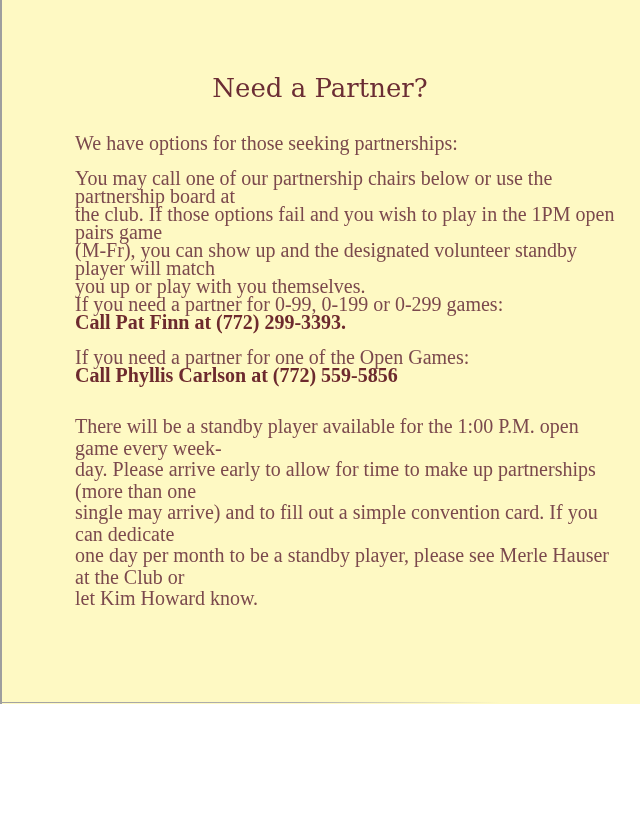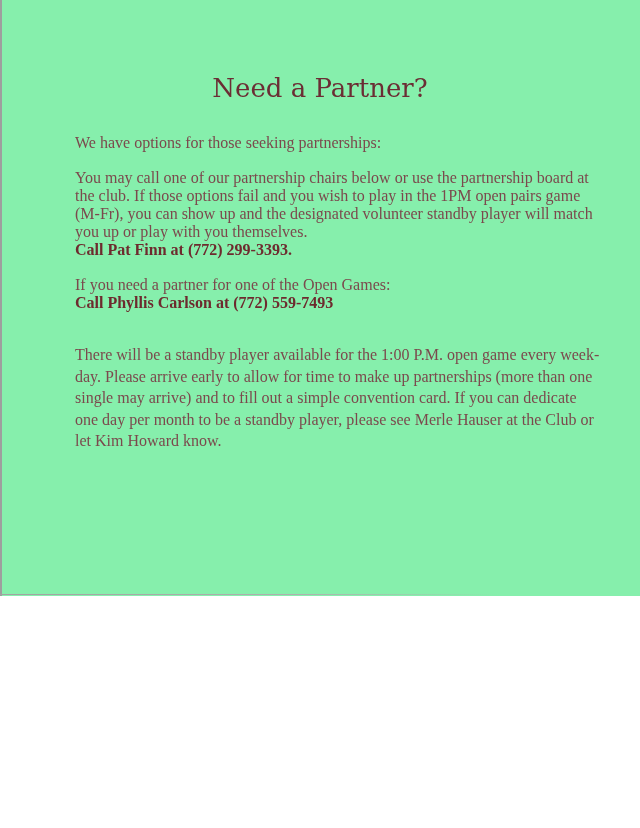--- a/index.html
+++ b/index.html
@@ -3,22 +3,22 @@
 <meta charset="utf-8">
 <style>
   html, body {
     margin: 0;
     padding: 0;
     background: #ffffff;
   }
   .page {
     position: relative;
     width: 640px;
-    height: 596px;
-    background: #86efac;
+    height: 704px;
+    background: #fef9c3;
     overflow: hidden;
     font-family: "Liberation Serif", serif;
   }
   .left-edge-line {
     position: absolute;
     left: 0;
     top: 0;
     width: 2px;
     height: 828px;
     background: #9e9e9e;
@@ -39,21 +39,21 @@
     font-size: 26px;
     line-height: 32px;
     color: #6b2d34;
   }
   .text-col {
     margin-left: 75px;
     width: 545px;
   }
   .text-col p {
     margin: 0;
-    font-size: 16px;
+    font-size: 20px;
     line-height: 18px;
     color: #7b494d;
     white-space: pre-line;
   }
   p.intro { margin-bottom: 17px; }
   p.options-paragraph { }
   .contact-block { margin-bottom: 17px; }
   .contact-block.second { margin-bottom: 14px; }
   p.phone-line {
     font-weight: bold;
@@ -76,26 +76,27 @@
   <div class="text-col">
 
     <p class="intro">We have options for those seeking partnerships:</p>
 
     <p class="options-paragraph">You may call one of our partnership chairs below or use the partnership board at
 the club. If those options fail and you wish to play in the 1PM open pairs game
 (M-Fr), you can show up and the designated volunteer standby player will match
 you up or play with you themselves.</p>
 
     <div class="contact-block">
+      <p class="lead-line">If you need a partner for 0-99, 0-199 or 0-299 games:</p>
       <p class="phone-line">Call Pat Finn at (772) 299-3393.</p>
     </div>
 
     <div class="contact-block second">
       <p class="lead-line">If you need a partner for one of the Open Games:</p>
-      <p class="phone-line">Call Phyllis Carlson at (772) 559-7493</p>
+      <p class="phone-line">Call Phyllis Carlson at (772) 559-5856</p>
     </div>
 
     <p class="standby-paragraph">There will be a standby player available for the 1:00 P.M. open game every week-
 day. Please arrive early to allow for time to make up partnerships (more than one
 single may arrive) and to fill out a simple convention card. If you can dedicate
 one day per month to be a standby player, please see Merle Hauser at the Club or
 let Kim Howard know.</p>
 
   </div>
 </div>

